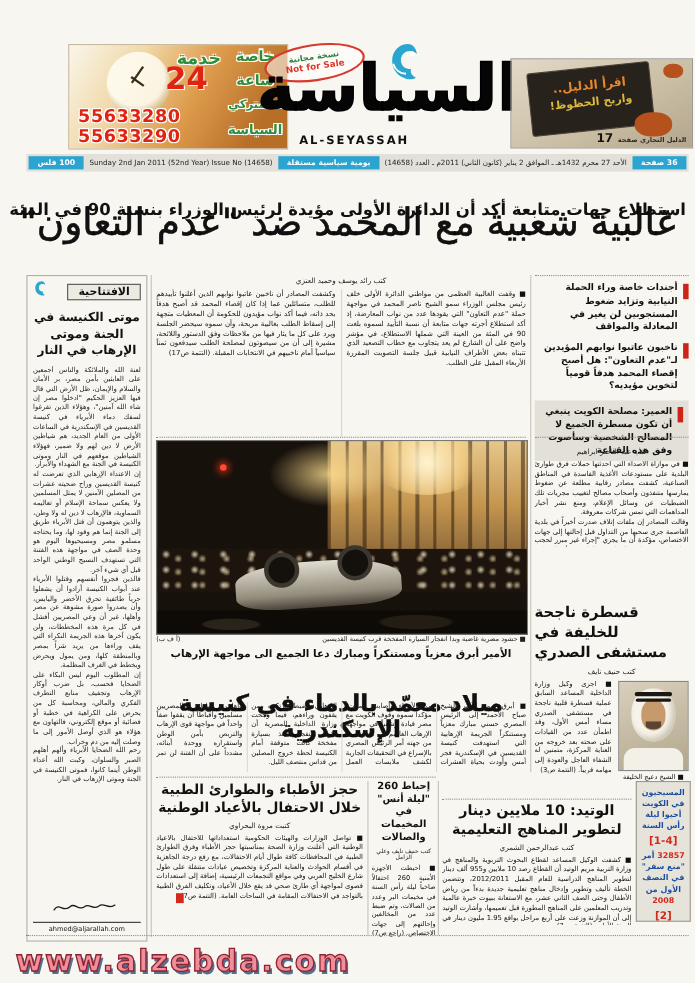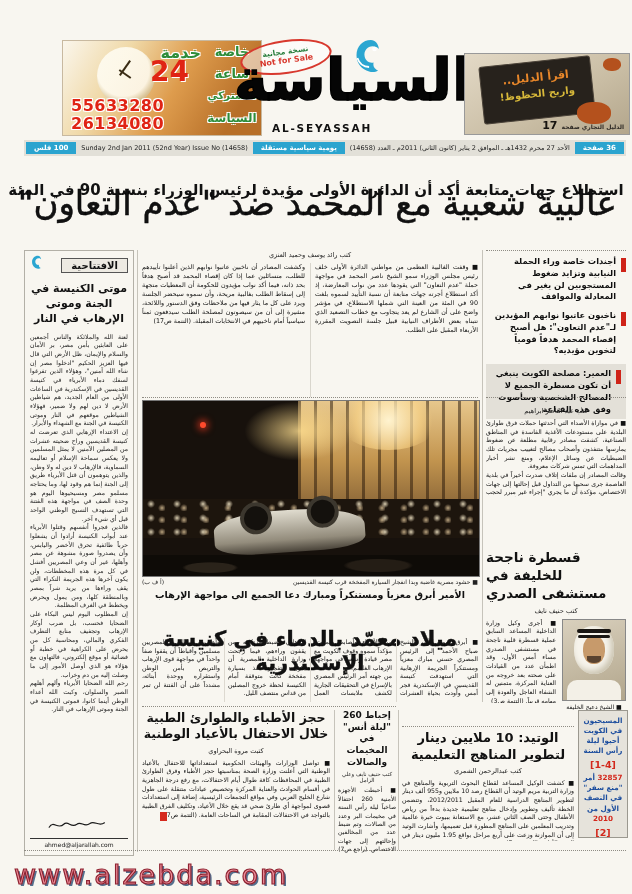--- a/index.html
+++ b/index.html
@@ -111,42 +111,42 @@
   
   .b-head{font-weight:bold;line-height:1.3;}
   .graybox{left:578px;top:710px;width:50px;height:128px;background:#e6e3db;border:1px solid #9b988f;
       box-sizing:border-box;padding:5px 3px;text-align:center;}
   .box-line{font-size:7.2px;font-weight:bold;color:#1d4e9e;line-height:1.4;}
   .box-ref{font-size:9.5px;font-weight:bold;color:#d3281c;margin:3px 0;}
   .redtxt{color:#d3281c;}
   .red-mark{width:7px;height:9px;background:#d5291d;}
 
   
-  .url{font-size:27px;font-weight:normal;color:#ef8f9b;letter-spacing:2px;
+  .url{font-size:27px;font-weight:bold;color:#ef8f9b;letter-spacing:2px;
       -webkit-text-stroke:1.2px #8e2331;text-shadow:2px 2px 0 #55708e;}
   .banner-ar{font-size:16px;font-weight:bold;color:#b7c6dc;direction:rtl;
       -webkit-text-stroke:1px #3a5a82;text-shadow:1.5px 1.5px 0 #27405e;}
 </style>
 </head>
 <body>
 
 <div class="page">
 
   <div class="abs adbox">
     <div class="abs watchface"></div>
     <div class="abs watchhand" style="left:61px;top:18px;width:2px;height:18px;transform:rotate(35deg);"></div>
     <div class="abs watchhand" style="left:61px;top:26px;width:2px;height:14px;transform:rotate(-55deg);"></div>
     <div class="abs green-word" style="right:3px;top:3px;width:52px;font-size:13px;text-align:center;">خاصة</div>
     <div class="abs green-word" style="right:3px;top:25px;width:52px;font-size:13px;text-align:center;">ساعة</div>
     <div class="abs green-word" style="right:3px;top:48px;width:52px;font-size:10.5px;text-align:center;">لمشتركي</div>
     <div class="abs green-word" style="right:3px;top:70px;width:52px;font-size:12px;text-align:center;">السياسة</div>
     <div class="abs green-word" style="right:60px;top:2px;font-size:16px;">خدمة</div>
     <div class="abs" style="right:72px;top:14px;font-size:28px;font-weight:bold;color:#e02414;text-shadow:1px 1px 0 #fff;">24</div>
     <div class="abs red-num" style="left:8px;bottom:20px;">55633280</div>
-    <div class="abs red-num" style="left:8px;bottom:2px;">26134080</div>
+    <div class="abs red-num" style="left:8px;bottom:2px;">55633290</div>
   </div>
 
   <div class="abs stamp">
     <span style="font-size:7.5px;font-weight:bold;color:#2a7f3f;">نسخة مجانية</span>
     <span style="font-size:8px;font-weight:bold;color:#d8392e;">Not for Sale</span>
   </div>
 
   <div class="abs" style="left:352px;top:38px;width:36px;height:40px;">
     <svg viewBox="0 0 40 44" width="36" height="40">
       <path d="M21 2c-9 0-16 7-16 17 0 9 6 16 14 18 3 1 7 1 10-1-4-2-6-5-5-9-5 1-9-2-10-7-1-6 3-11 9-11 3 0 5 1 7 3C29 6 26 2 21 2Z" fill="#2ba6d1"></path>
@@ -303,21 +303,21 @@
     <div class="b-head ctr" style="font-size:13px;">الوتيد: 10 ملايين دينار لتطوير المناهج التعليمية</div>
     <div class="byline ctr" style="margin-top:3px;">كتب عبدالرحمن الشمري</div>
     <div class="rc-body jst prelines" style="height:62px;">■ كشفت الوكيل المساعد لقطاع البحوث التربوية والمناهج في وزارة التربية مريم الوتيد أن القطاع رصد 10 ملايين و955 ألف دينار لتطوير المناهج الدراسية للعام المقبل 2012/2011، وتتضمن الخطة تأليف وتطوير وإدخال مناهج تعليمية جديدة بدءاً من رياض الأطفال وحتى الصف الثاني عشر، مع الاستعانة ببيوت خبرة عالمية وتدريب المعلمين على المناهج المطورة قبل تعميمها، وأشارت الوتيد إلى أن الموازنة وزعت على أربع مراحل بواقع 1.95 مليون دينار في السنة الأولى. (التتمة ص7)</div>
   </div>
 
   <div class="abs graybox rtl">
     <div class="box-line">المسيحيون في الكويت أحيوا ليلة رأس السنة</div>
     <div class="box-ref" dir="ltr">[1-4]</div>
     <div class="box-line"><span class="redtxt">32857</span> <span>أمر "منع سفر"</span></div>
     <div class="box-line">في النصف الأول من</div>
-    <div class="box-line redtxt">2010</div>
+    <div class="box-line redtxt">2008</div>
     <div class="box-ref" dir="ltr">[2]</div>
   </div>
 
   <div class="abs dotline" style="left:24px;top:850px;width:602px;"></div>
   <div class="abs" style="left:0;top:856px;width:100%;height:36px;display:flex;align-items:center;justify-content:space-between;padding:0 14px;box-sizing:border-box;">
     <span class="url">www.alzebda.com</span>
   </div>
 
 </div>
 

